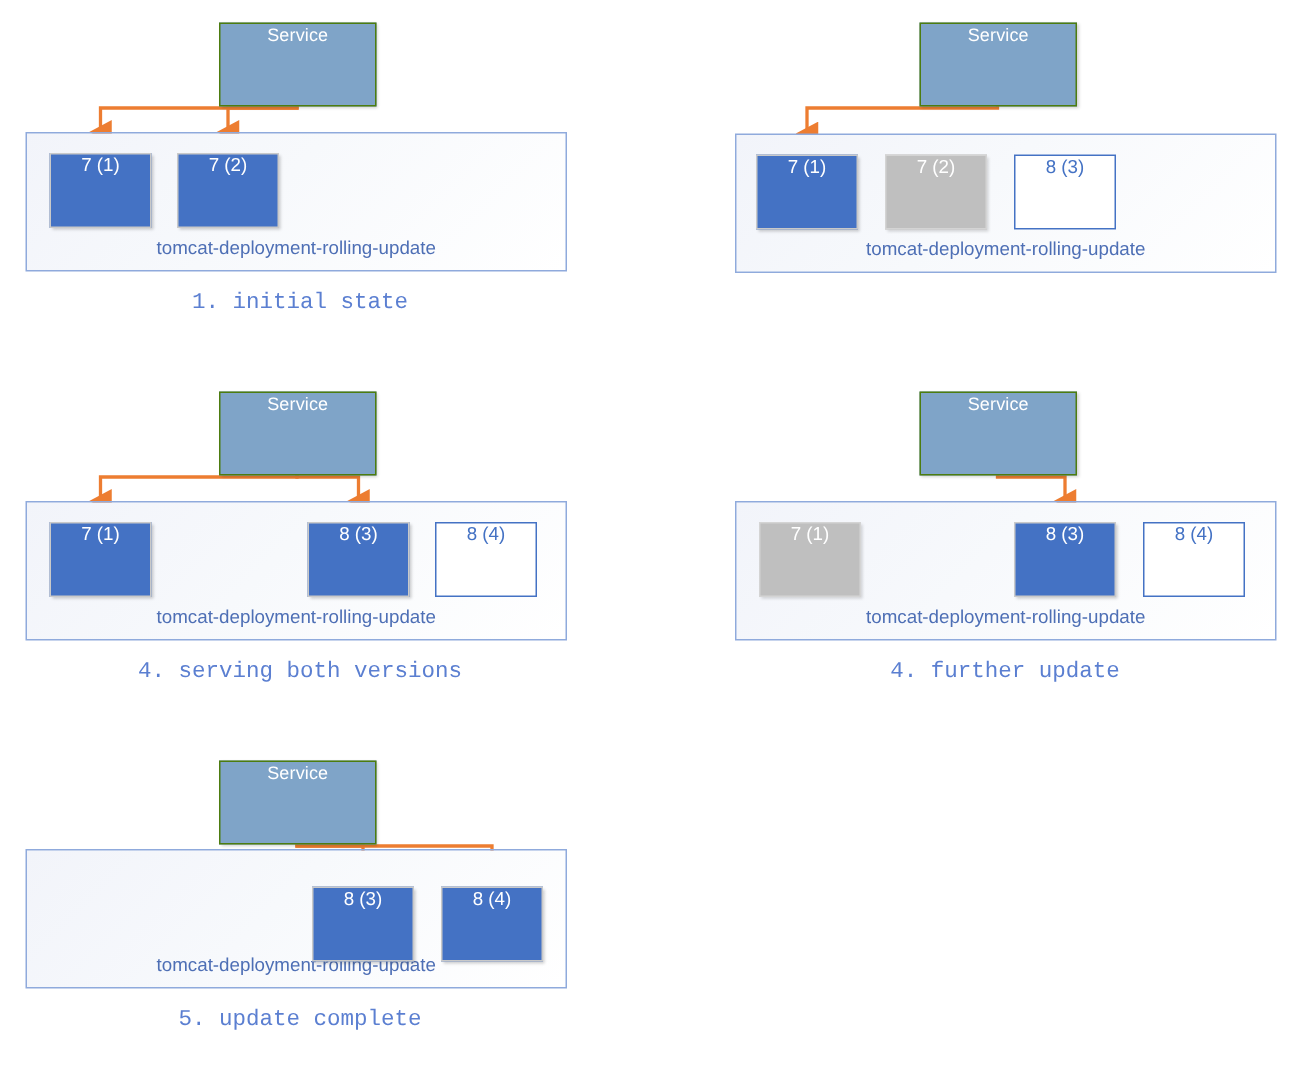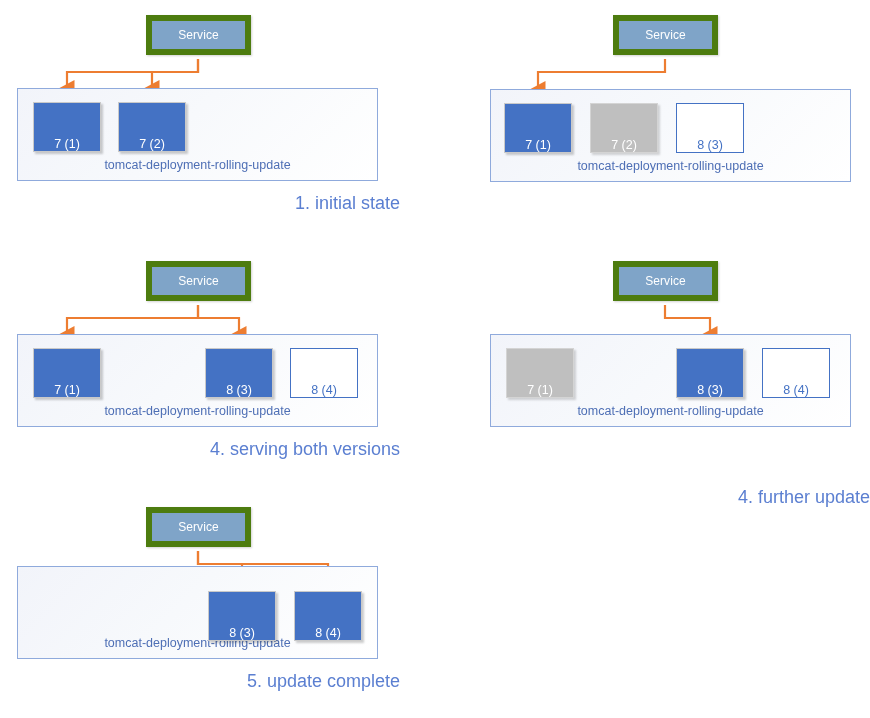--- a/index.html
+++ b/index.html
@@ -22,26 +22,26 @@
   }
   .panel {
     position: absolute;
     width: 435px;
     height: 240px;
   }
   
   .service-box {
     position: absolute;
     width: 105px;
-    height: 40px;
+    height: 56px;
     background: #7FA4C8;
-    border: 6px solid #4d7c0f;
+    border: 1px solid #4d7c0f;
     box-sizing: border-box;
     display: flex;
-    align-items: center;
+    align-items: flex-start;
     justify-content: center;
     box-shadow: 1px 1px 2px rgba(0,0,0,0.18);
   }
   .service-label {
     color: #ffffff;
     font-size: 12px;
     letter-spacing: 0.1px;
     font-family: "Liberation Sans", sans-serif;
   }
   
@@ -62,21 +62,21 @@
     font-family: "Liberation Sans", sans-serif;
     margin-top: 28px;
   }
   
   .pod {
     position: absolute;
     width: 68px;
     height: 50px;
     box-sizing: border-box;
     display: flex;
-    align-items: flex-end;
+    align-items: flex-start;
     justify-content: center;
     font-size: 12.5px;
     font-family: "Liberation Sans", sans-serif;
   }
   .pod.active {
     background: #4472C4;
     color: #ffffff;
     border: 1px solid #c9c9c9;
     box-shadow: 1.5px 1.5px 2px rgba(0,0,0,0.20);
   }
@@ -88,24 +88,24 @@
   }
   .pod.pending {
     background: #ffffff;
     color: #4472C4;
     border: 1px solid #4472C4;
     box-shadow: none;
   }
   
   .caption {
     position: absolute;
-    text-align: right;
+    text-align: center;
     color: #5B7FD1;
-    font-size: 18px;
-    font-family: Liberation Sans, sans-serif;
+    font-size: 15px;
+    font-family: Liberation Mono, monospace;
     white-space: nowrap;
   }
   
   .connectors {
     position: absolute;
     left: 0; top: 0;
     width: 870px; height: 718px;
     pointer-events: none;
   }
 </style>
@@ -219,21 +219,21 @@
     <div class="pod terminating" style="left:71px; top:102px;">
       <span>7 (1)</span>
     </div>
     <div class="pod active" style="left:241px; top:102px;">
       <span>8 (3)</span>
     </div>
     <div class="pod pending" style="left:327px; top:102px;">
       <span>8 (4)</span>
     </div>
 
-    <div class="caption" style="left:35px; top:193px; width:400px;margin-top:48px;">4. further update</div>
+    <div class="caption" style="left:35px; top:193px; width:400px;">4. further update</div>
   </div>
 
   <div class="panel" style="left:0px; top:492px;">
     <div class="service-box" style="left:146px; top:15px;">
       <span class="service-label">Service</span>
     </div>
 
     <div class="deployment-box" style="left:17px; top:74px; width:361px; height:93px;">
       <div class="deployment-label">tomcat-deployment-rolling-update</div>
     </div>

